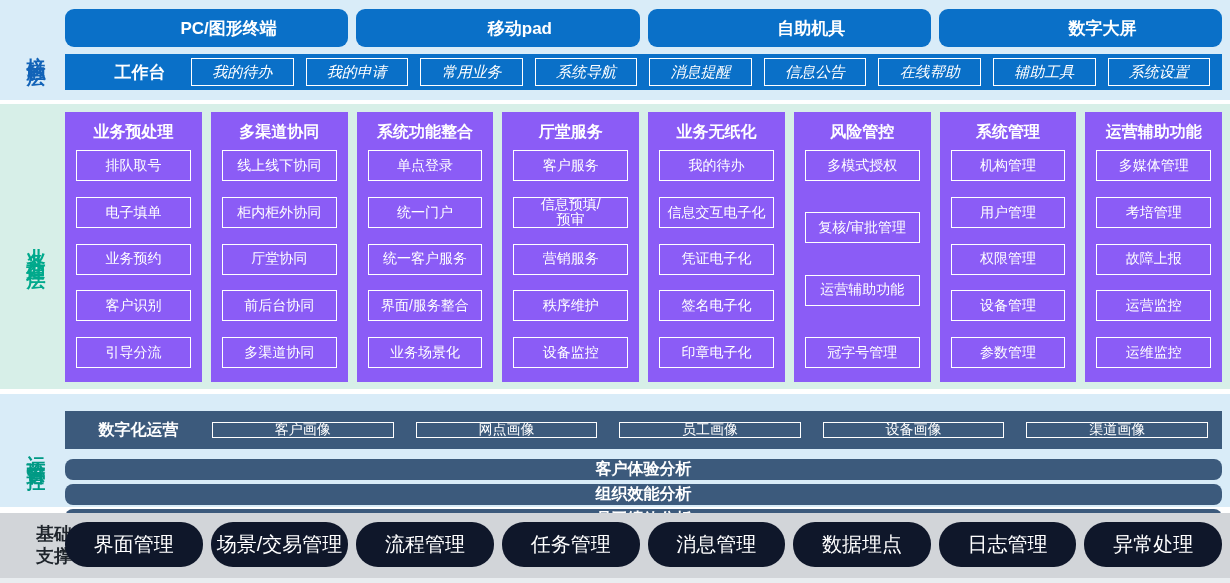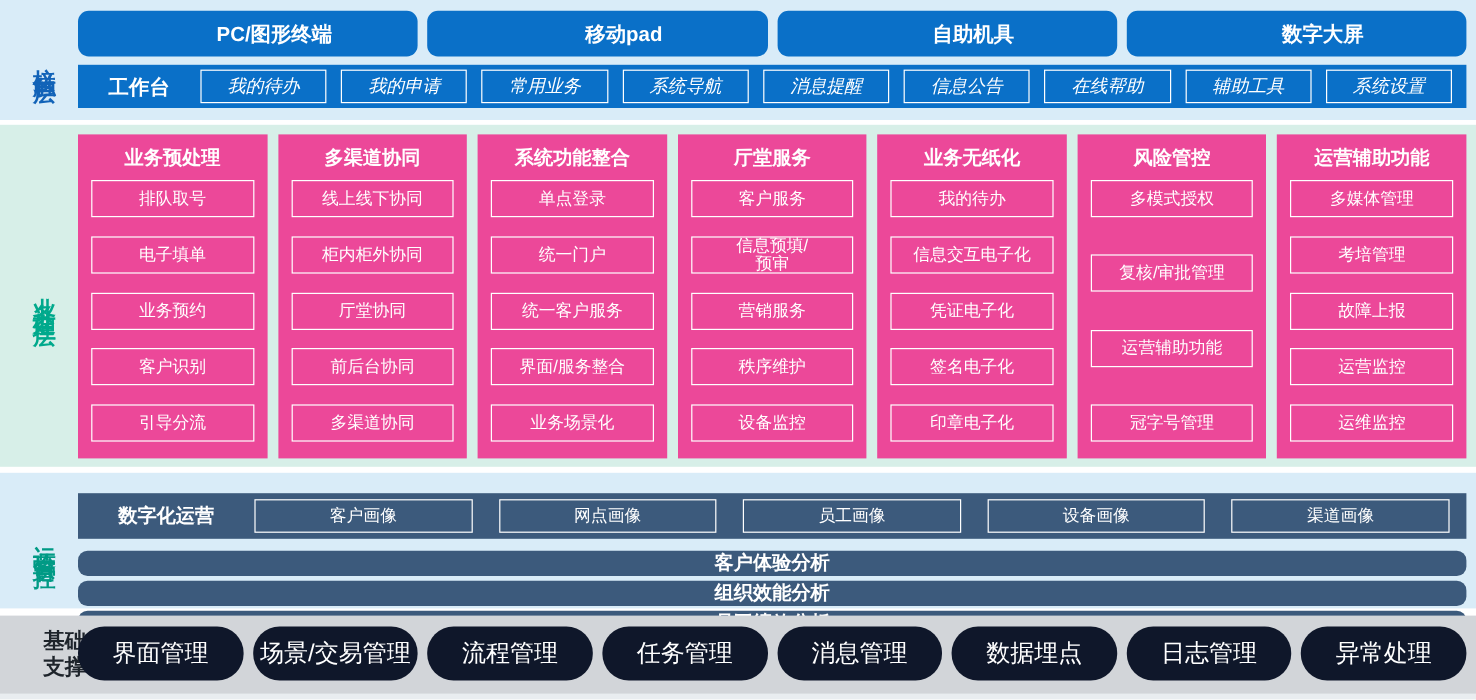--- a/index.html
+++ b/index.html
@@ -29,51 +29,51 @@
   .terminal-row { display:flex; gap:8px; height:38px; margin-top:0; }
   .terminal-btn {
     flex:1; background:#0a70c8; border-radius:9px; color:#fff;
     font-weight:bold; font-size:17px;
     display:flex; align-items:center; justify-content:center;padding-left:44px;
   }
   .workbench-bar {
     margin-top:7px; height:36px; background:#0a70c8;
     display:flex; align-items:center; padding-right:12px;
   }
-  .wb-label { width:102px; text-align:center; color:#fff; font-weight:bold; font-size:17px; }
+  .wb-label { width:102px; text-align:center; color:#fff; font-weight:bold; font-size:17px;margin-left:24px; }
   .wb-items { flex:1; display:flex; gap:12px; height:28px;font-style:italic; }
   .wb-item {
     flex:1; border:1px solid #fff; color:#fff; font-size:15px;
     display:flex; align-items:center; justify-content:center;
   }
 
   
   .biz-columns { top:8px; bottom:7px; display:flex; gap:9px; }
   .biz-col {
-    flex:1; background:#ec4899; padding:2px 11px 14px;
+    flex:1; background:#8b5cf6; padding:2px 11px 14px;
     display:flex; flex-direction:column;
   }
   .col-title {
     height:36px; display:flex; align-items:center; justify-content:center;
     color:#fff; font-weight:bold; font-size:16px; white-space:nowrap;
   }
   .col-items { flex:1; display:flex; flex-direction:column; justify-content:space-between; }
   .col-item {
     height:31px; border:1px solid #fff; color:#fff; font-size:14px;
     display:flex; align-items:center; justify-content:center;
     text-align:center; white-space:pre-line; line-height:1.1;
   }
 
   
   .ops-content { top:17px; }
   .digital-bar {
     height:38px; background:#3c5a7c; display:flex; align-items:center; padding-right:14px;
   }
   .digital-label { width:147px; text-align:center; color:#fff; font-weight:bold; font-size:16px; }
-  .digital-items { flex:1; display:flex; gap:22px; height:28px; }
+  .digital-items { flex:1; display:flex; gap:22px; height:16px; }
   .digital-item {
     flex:1; border:1px solid #fff; color:#fff; font-size:14px;
     display:flex; align-items:center; justify-content:center;
   }
   .analysis-row { margin-top:10px; display:flex; gap:4px; height:41px;flex-direction:column; }
   .analysis-btn {
     flex:1; background:#3c5a7c; border-radius:8px; color:#fff;
     font-weight:bold; font-size:16px;
     display:flex; align-items:center; justify-content:center;
   }
@@ -186,20 +186,31 @@
           <div class="col-title">风险管控</div>
           <div class="col-items">
 
           <div class="col-item">多模式授权</div>
             <div class="col-item">复核/审批管理</div>
             <div class="col-item">运营辅助功能</div>
             <div class="col-item">冠字号管理</div>
           </div>
         </div>
         <div class="biz-col">
+          <div class="col-title">系统管理</div>
+          <div class="col-items">
+
+          <div class="col-item">机构管理</div>
+            <div class="col-item">用户管理</div>
+            <div class="col-item">权限管理</div>
+            <div class="col-item">设备管理</div>
+            <div class="col-item">参数管理</div>
+          </div>
+        </div>
+        <div class="biz-col">
           <div class="col-title">运营辅助功能</div>
           <div class="col-items">
 
           <div class="col-item">多媒体管理</div>
             <div class="col-item">考培管理</div>
             <div class="col-item">故障上报</div>
             <div class="col-item">运营监控</div>
             <div class="col-item">运维监控</div>
           </div>
         </div>

